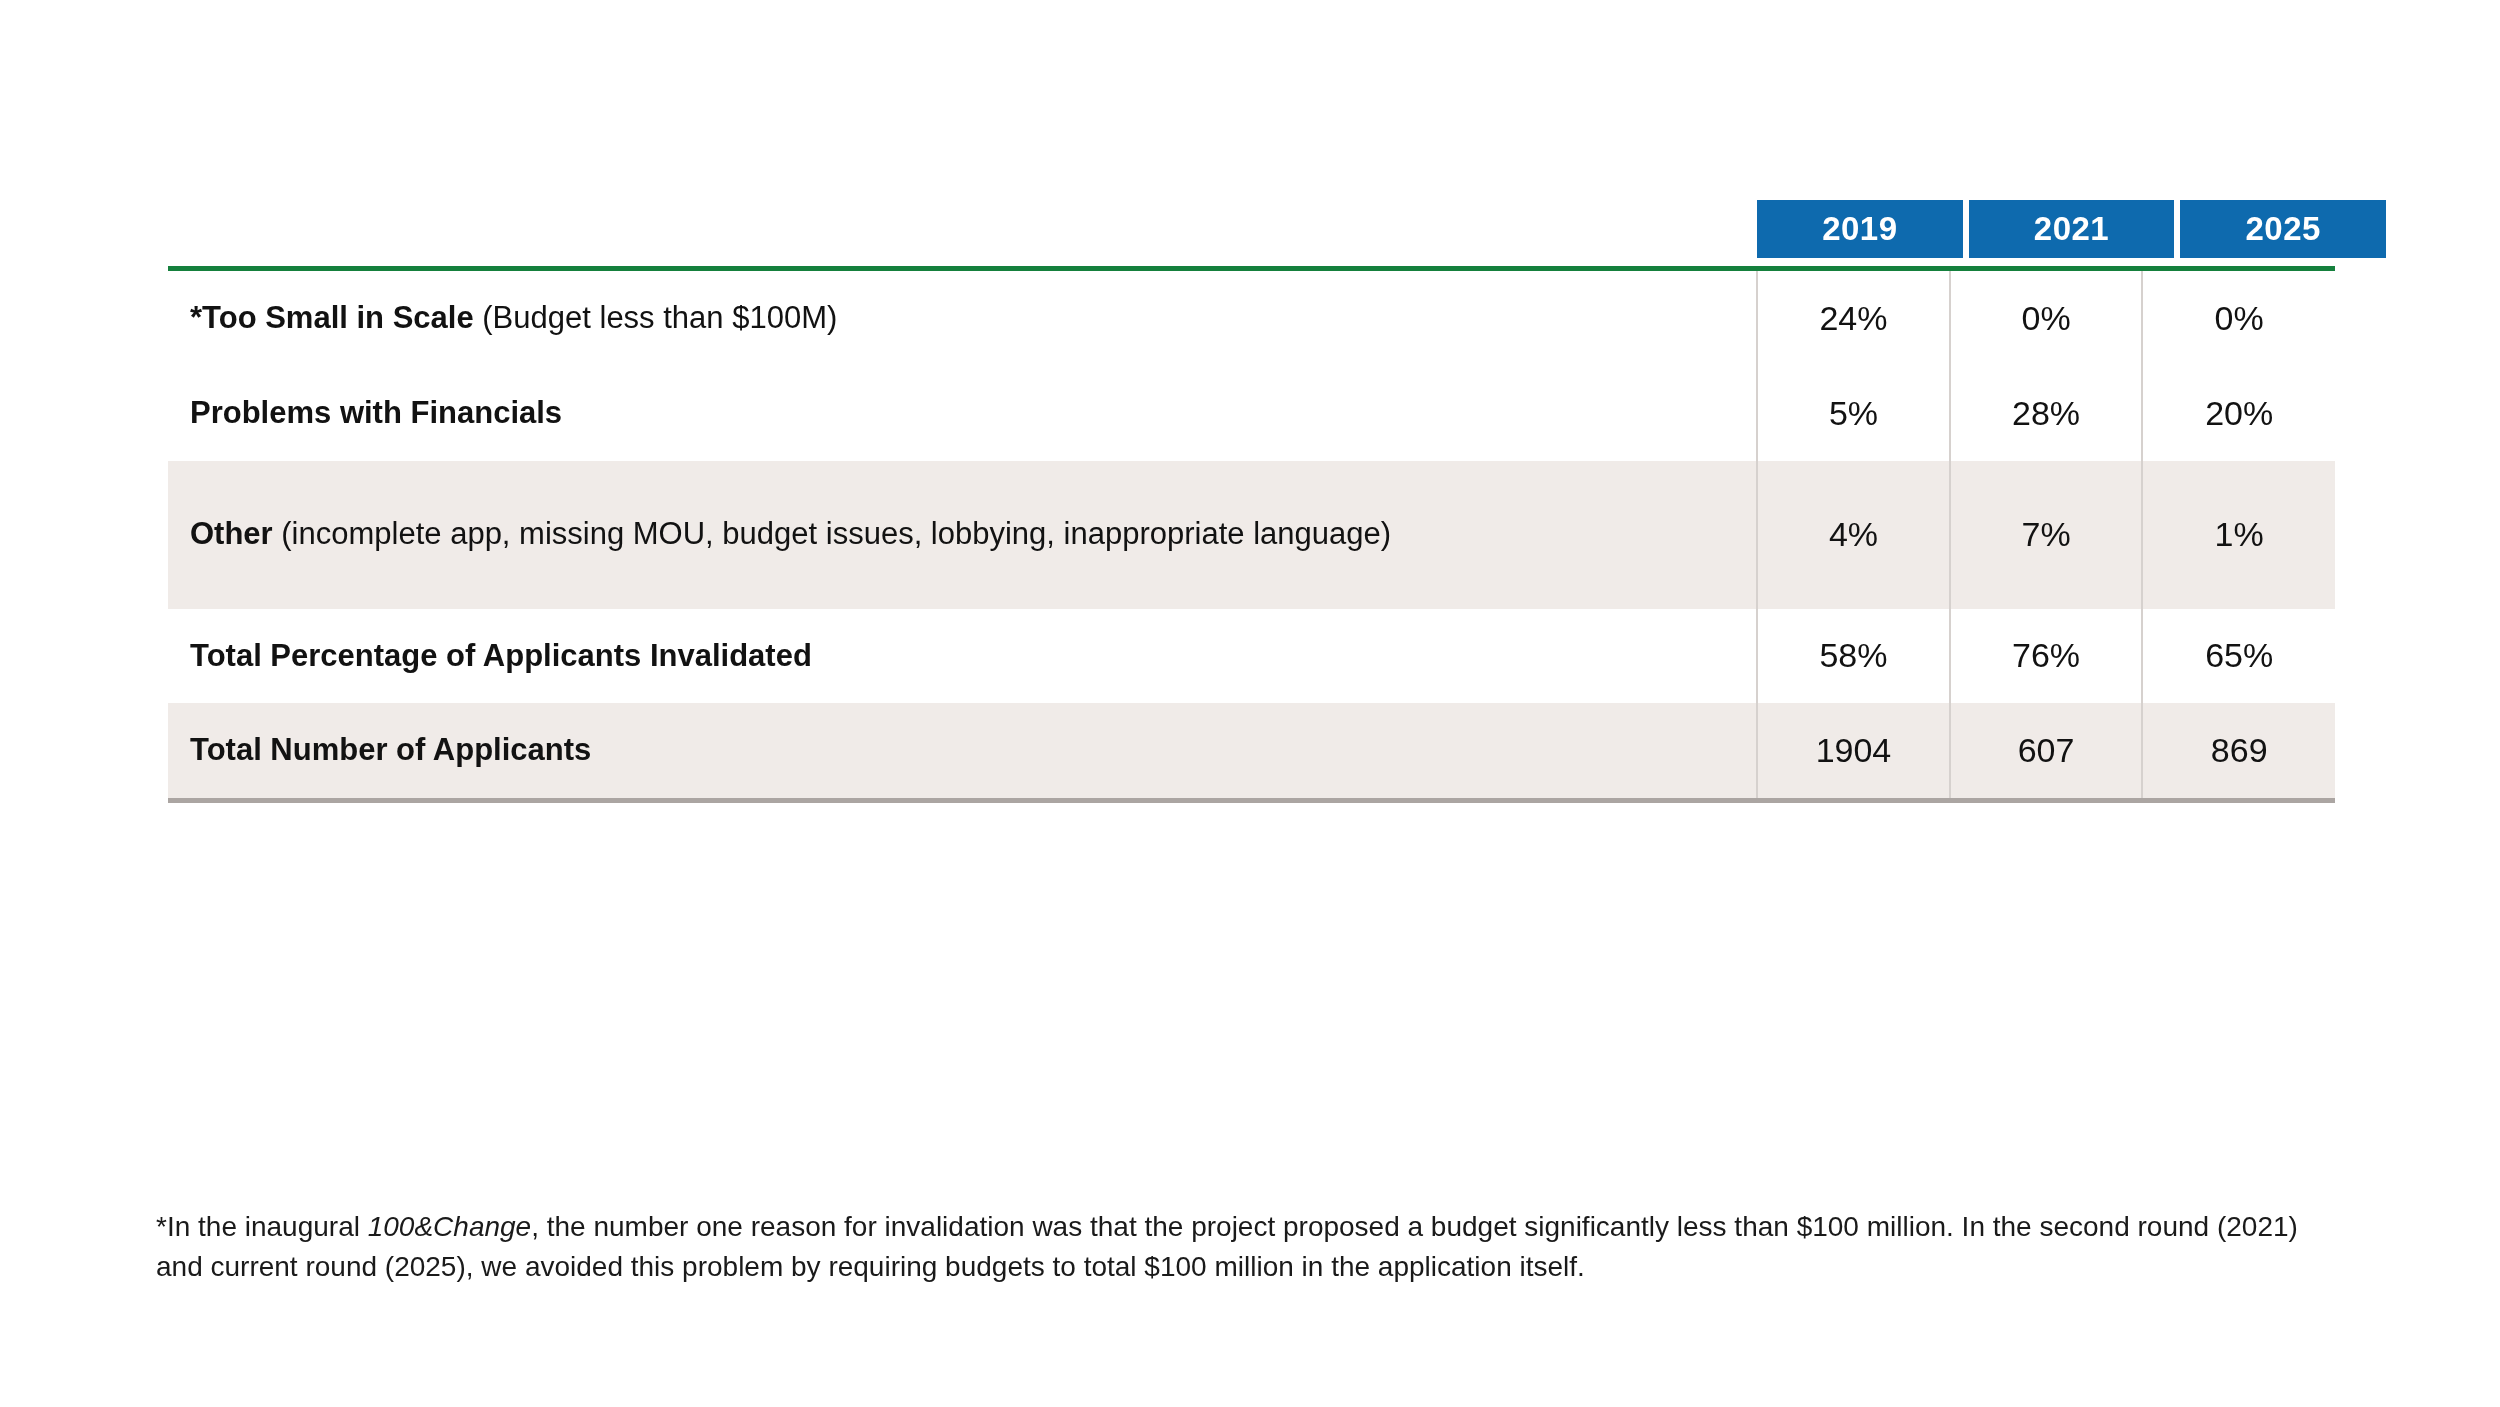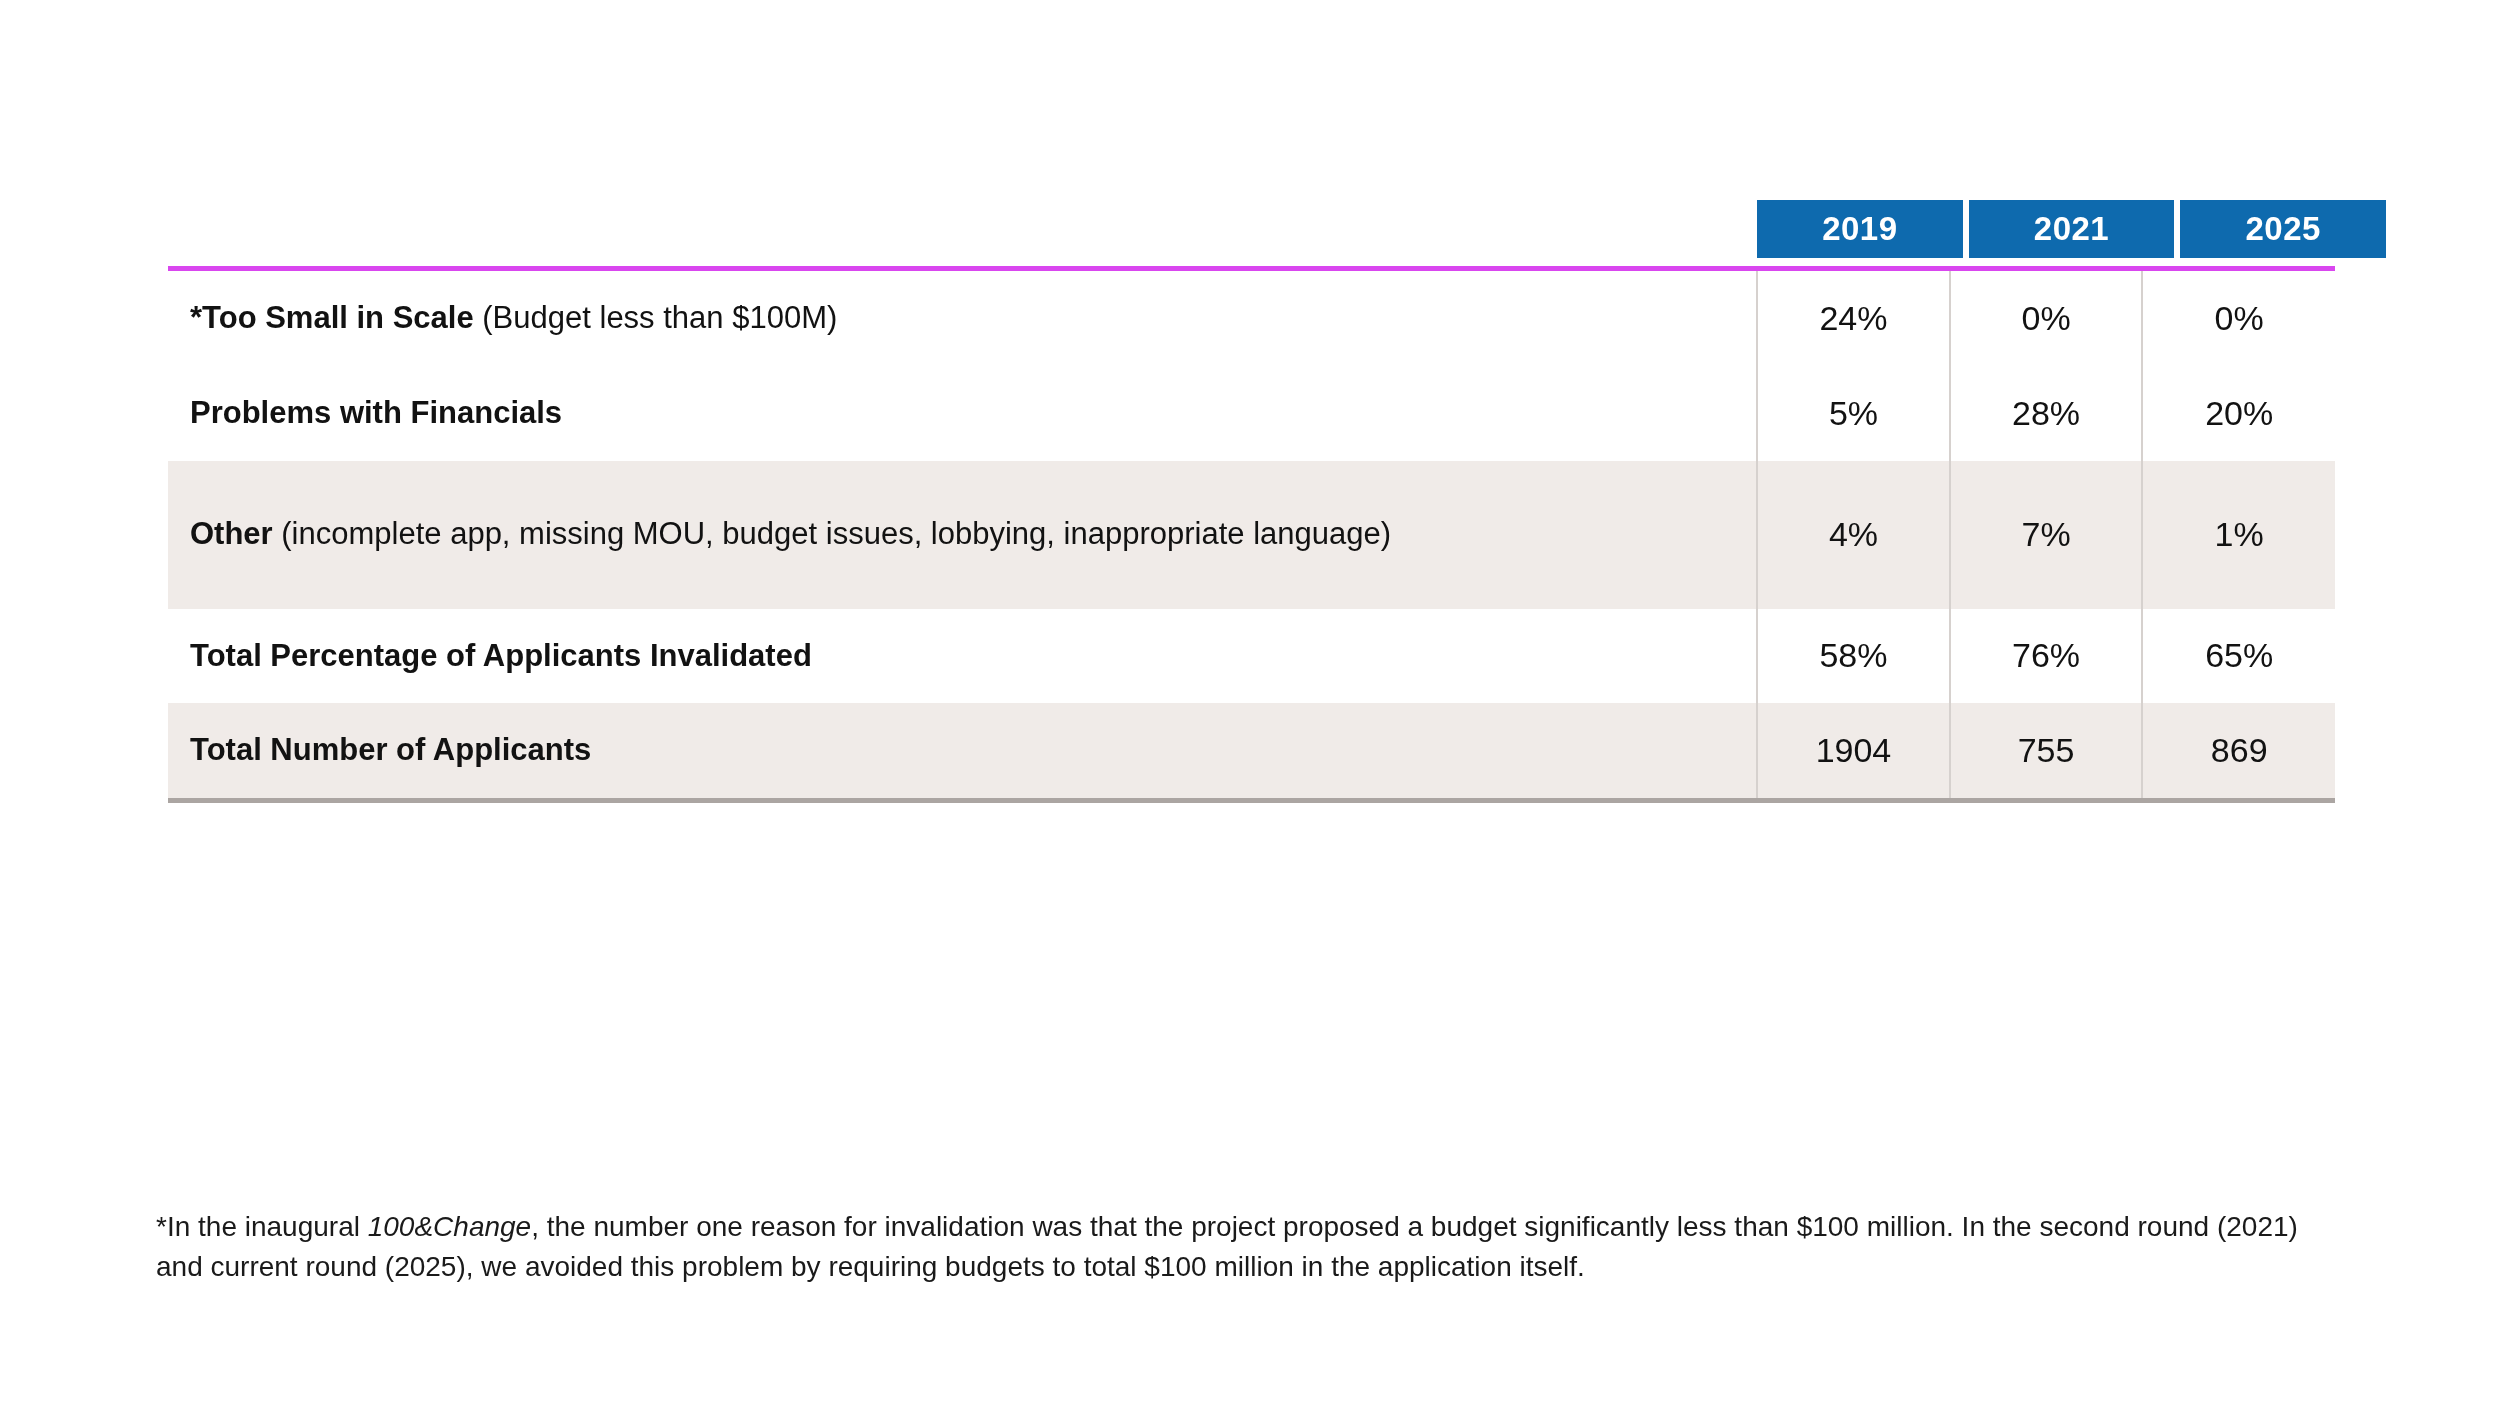--- a/index.html
+++ b/index.html
@@ -53,21 +53,21 @@
     justify-content: center;
     letter-spacing: 0.5px;
   }
 
   
   .table-wrap {
     position: absolute;
     left: 168px;
     top: 266px;
     width: 2167px;
-    border-top: 5px solid #d946ef;
+    border-top: 5px solid #15803d;
     border-bottom: 5px solid #ABA5A2;
   }
 
   table.data-table {
     width: 100%;
     border-collapse: collapse;
     table-layout: fixed;
   }
 
   table.data-table col.c-label { width: 1589px; }
@@ -162,21 +162,21 @@
         <tr class="row-plain r-h5">
           <td class="label-cell"><span class="lead">Total Percentage of Applicants Invalidated</span><span class="rest"></span></td>
           <td class="value-cell">58%</td>
           <td class="value-cell">76%</td>
           <td class="value-cell">65%</td>
         </tr>
 
         <tr class="row-shaded r-h6">
           <td class="label-cell"><span class="lead">Total Number of Applicants</span><span class="rest"></span></td>
           <td class="value-cell">1904</td>
-          <td class="value-cell">755</td>
+          <td class="value-cell">607</td>
           <td class="value-cell">869</td>
         </tr>
       </tbody>
     </table>
   </div>
 
   <div class="footnote"><span>*In the inaugural </span><i>100&amp;Change</i><span>, the number one reason for invalidation was that the project proposed a budget significantly less than $100 million. In the second round (2021) and current round (2025), we avoided this problem by requiring budgets to total $100 million in the application itself.</span></div>
 
 </div>
 

